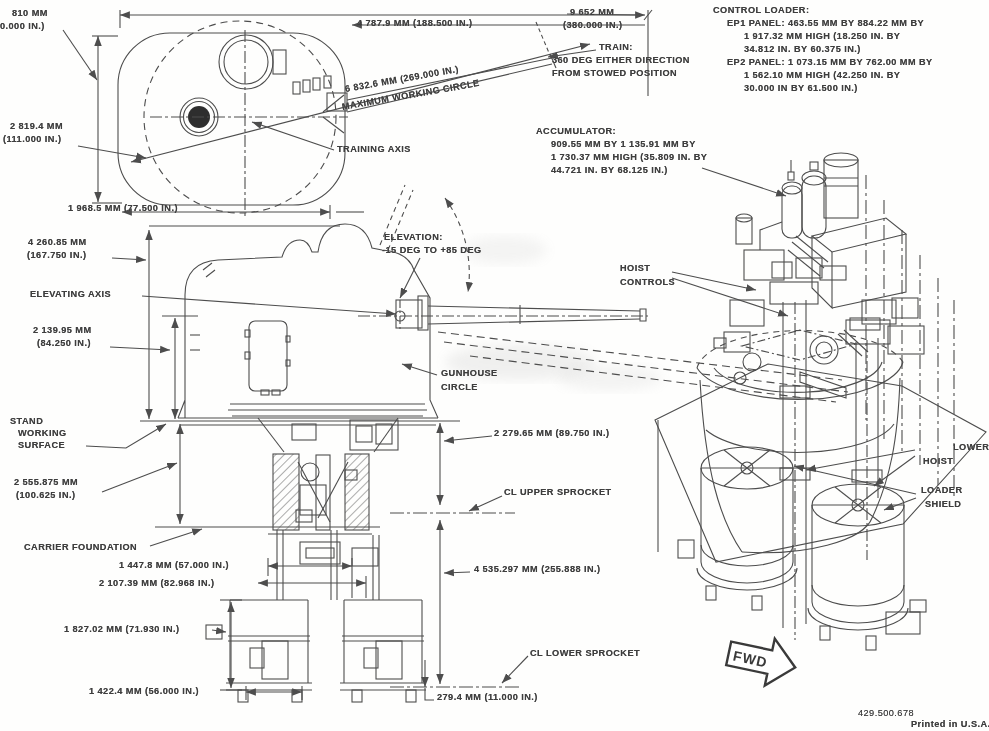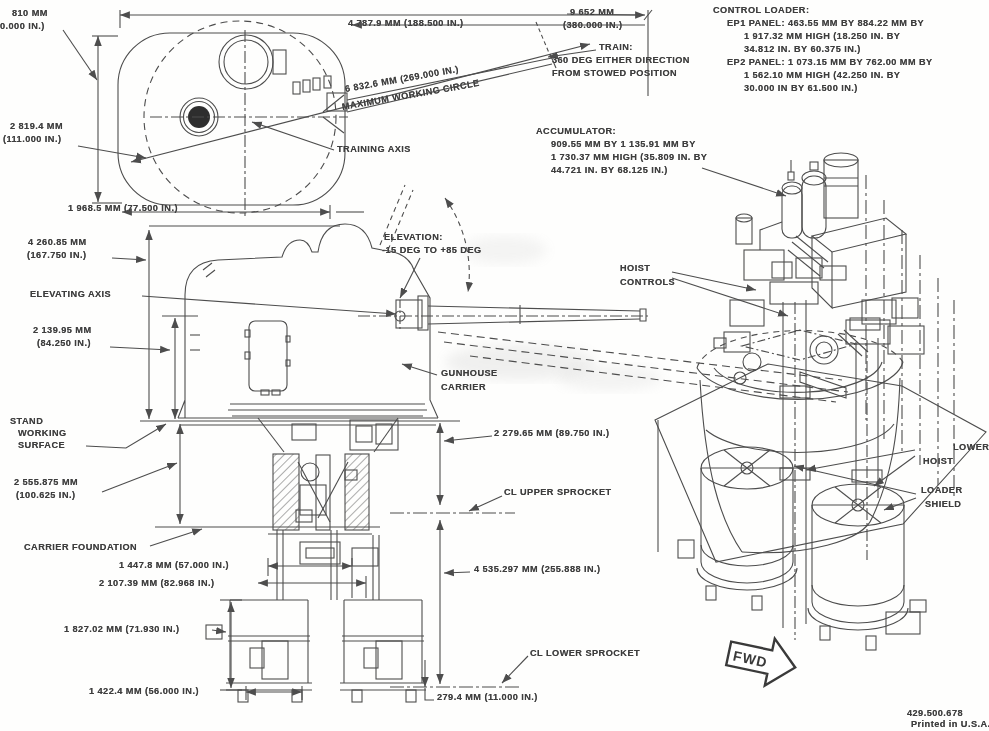--- a/index.html
+++ b/index.html
@@ -336,21 +336,21 @@
     <g transform="rotate(12 760 660)">
       <polygon points="728,648 770,648 770,636 796,660 770,684 770,672 728,672" fill="#ffffff" stroke="#3a3a3a" stroke-width="2.4"></polygon>
     </g>
   </g>
 
   <text x="733" y="666" transform="rotate(12 760 660)" font-family="Liberation Sans, sans-serif" font-size="14" font-weight="bold" fill="#3a3a3a" letter-spacing="1">FWD</text>
 </svg>
 
 <div class="lbl" style="left:12px;top:8px">810 MM</div>
 <div class="lbl" style="left:0px;top:21px">0.000 IN.)</div>
-<div class="lbl" style="left:348px;top:18px">4 787.9 MM (188.500 IN.)</div>
+<div class="lbl" style="left:357px;top:18px">4 787.9 MM (188.500 IN.)</div>
 <div class="lbl" style="left:570px;top:7px">9 652 MM</div>
 <div class="lbl" style="left:563px;top:20px">(380.000 IN.)</div>
 <div class="lbl" style="left:599px;top:42px">TRAIN:</div>
 <div class="lbl" style="left:552px;top:55px">360 DEG EITHER DIRECTION</div>
 <div class="lbl" style="left:552px;top:68px">FROM STOWED POSITION</div>
 <div class="lbl rot" style="left:345px;top:84px">6 832.6 MM (269.000 IN.)</div>
 <div class="lbl rot" style="left:342px;top:102px">MAXIMUM WORKING CIRCLE</div>
 <div class="lbl" style="left:10px;top:121px">2 819.4 MM</div>
 <div class="lbl" style="left:3px;top:134px">(111.000 IN.)</div>
 <div class="lbl" style="left:337px;top:144px">TRAINING AXIS</div>
@@ -370,21 +370,21 @@
 <div class="lbl" style="left:551px;top:165px">44.721 IN. BY 68.125 IN.)</div>
 
 <div class="lbl" style="left:384px;top:232px">ELEVATION:</div>
 <div class="lbl" style="left:382px;top:245px">-15 DEG TO +85 DEG</div>
 <div class="lbl" style="left:28px;top:237px">4 260.85 MM</div>
 <div class="lbl" style="left:27px;top:250px">(167.750 IN.)</div>
 <div class="lbl" style="left:30px;top:289px">ELEVATING AXIS</div>
 <div class="lbl" style="left:33px;top:325px">2 139.95 MM</div>
 <div class="lbl" style="left:37px;top:338px">(84.250 IN.)</div>
 <div class="lbl" style="left:441px;top:368px">GUNHOUSE</div>
-<div class="lbl" style="left:441px;top:382px">CARRIER</div>
+<div class="lbl" style="left:441px;top:382px">CIRCLE</div>
 <div class="lbl" style="left:10px;top:416px">STAND</div>
 <div class="lbl" style="left:18px;top:428px">WORKING</div>
 <div class="lbl" style="left:18px;top:440px">SURFACE</div>
 <div class="lbl" style="left:494px;top:428px">2 279.65 MM (89.750 IN.)</div>
 <div class="lbl" style="left:14px;top:477px">2 555.875 MM</div>
 <div class="lbl" style="left:16px;top:490px">(100.625 IN.)</div>
 <div class="lbl" style="left:504px;top:487px">CL UPPER SPROCKET</div>
 <div class="lbl" style="left:24px;top:542px">CARRIER FOUNDATION</div>
 <div class="lbl" style="left:119px;top:560px">1 447.8 MM (57.000 IN.)</div>
 <div class="lbl" style="left:99px;top:578px">2 107.39 MM (82.968 IN.)</div>
@@ -394,16 +394,16 @@
 <div class="lbl" style="left:89px;top:686px">1 422.4 MM (56.000 IN.)</div>
 <div class="lbl" style="left:437px;top:692px">279.4 MM (11.000 IN.)</div>
 
 <div class="lbl" style="left:620px;top:263px">HOIST</div>
 <div class="lbl" style="left:620px;top:277px">CONTROLS</div>
 <div class="lbl" style="left:953px;top:442px">LOWER</div>
 <div class="lbl" style="left:923px;top:456px">HOIST</div>
 <div class="lbl" style="left:921px;top:485px">LOADER</div>
 <div class="lbl" style="left:925px;top:499px">SHIELD</div>
 
-<div class="lbl" style="left:907px;top:708px;font-weight:700">429.500.678</div>
+<div class="lbl" style="left:858px;top:708px;font-weight:400">429.500.678</div>
 <div class="lbl" style="left:911px;top:719px;font-weight:700">Printed in U.S.A.</div>
 
 </div>
 
 </body></html>

